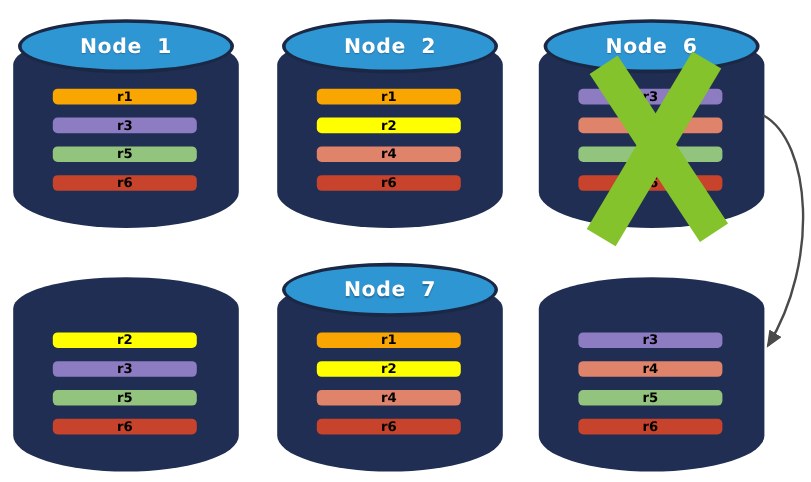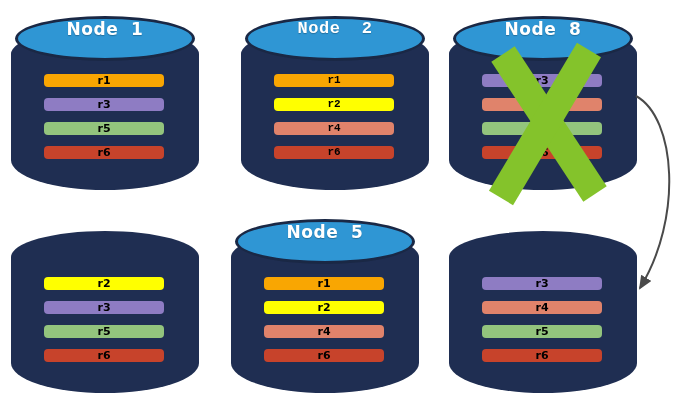--- a/index.html
+++ b/index.html
@@ -13,21 +13,21 @@
     position:absolute; left:1px; right:1px; top:20px; bottom:2px;
     background:var(--cylinder-body);
     border-radius:50% 50% 50% 50% / 26px 26px 30px 30px;
   }
   .cyl-top {
     position:absolute; left:5px; right:5px; top:8px; height:45px;
     background:var(--cylinder-top);
     border:3px solid var(--cylinder-outline);
     border-radius:50%;
     box-sizing:border-box;
-    display:flex; justify-content:center;
+    display:flex; align-items:center; justify-content:center;
     z-index:2;
   }
   .node-title {
     color:var(--title-text); font-weight:bold; font-size:17px;
     white-space:pre; letter-spacing:0.5px;
     text-shadow:0 1px 1px rgba(0,0,0,0.25);
   }
   .shards {
     position:absolute; left:34px; right:36px; top:66px;
     display:flex; flex-direction:column; gap:11px; z-index:3;
@@ -68,21 +68,21 @@
       </div>
     <div class="shard" style="background-color: rgb(147, 196, 125);">
         <span class="shard-label">r5</span>
       </div>
     <div class="shard" style="background-color: rgb(199, 67, 43);">
         <span class="shard-label">r6</span>
       </div>
   </div>
 </div>
 
-<div class="node" style="left:240px; top:8px;font-family:Liberation Mono, monospace;">
+<div class="node" style="left:230px; top:8px;">
   <div class="cyl-body"></div>
   <div class="cyl-top">
     <span class="node-title">Node  2</span>
   </div>
   <div class="shards">
     <div class="shard" style="background-color: rgb(249, 166, 2);">
         <span class="shard-label">r1</span>
       </div>
     <div class="shard" style="background-color: rgb(255, 255, 0);">
         <span class="shard-label">r2</span>
@@ -92,21 +92,21 @@
       </div>
     <div class="shard" style="background-color: rgb(199, 67, 43);">
         <span class="shard-label">r6</span>
       </div>
   </div>
 </div>
 
 <div class="node" style="left:448px; top:8px;">
   <div class="cyl-body"></div>
   <div class="cyl-top">
-    <span class="node-title">Node  8</span>
+    <span class="node-title">Node  6</span>
   </div>
   <div class="shards">
     <div class="shard" style="background-color: rgb(142, 124, 195);">
         <span class="shard-label">r3</span>
       </div>
     <div class="shard" style="background-color: rgb(224, 131, 107);">
         <span class="shard-label">r4</span>
       </div>
     <div class="shard" style="background-color: rgb(147, 196, 125);">
         <span class="shard-label">r5</span>
@@ -135,21 +135,21 @@
       </div>
     <div class="shard" style="background-color: rgb(199, 67, 43);">
         <span class="shard-label">r6</span>
       </div>
   </div>
 </div>
 
 <div class="node" style="left:230px; top:211px;">
   <div class="cyl-body"></div>
   <div class="cyl-top">
-    <span class="node-title">Node  5</span>
+    <span class="node-title">Node  7</span>
   </div>
   <div class="shards">
     <div class="shard" style="background-color: rgb(249, 166, 2);">
         <span class="shard-label">r1</span>
       </div>
     <div class="shard" style="background-color: rgb(255, 255, 0);">
         <span class="shard-label">r2</span>
       </div>
     <div class="shard" style="background-color: rgb(224, 131, 107);">
         <span class="shard-label">r4</span>

